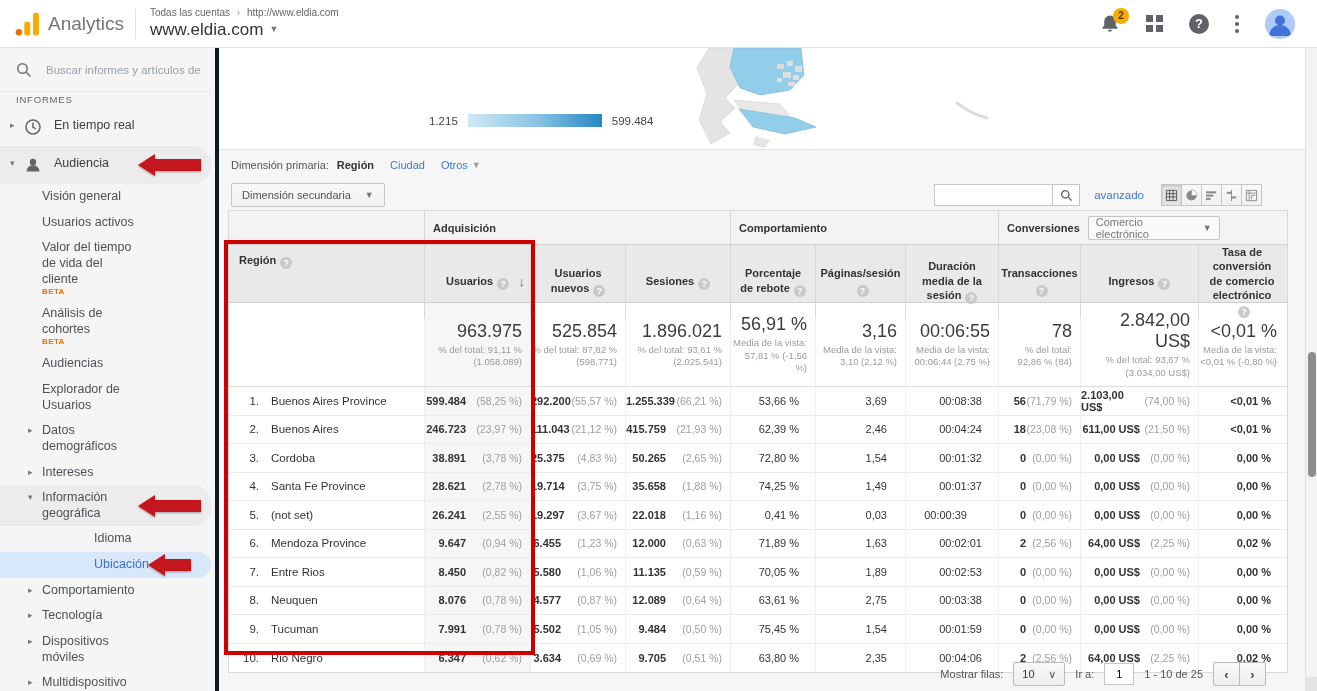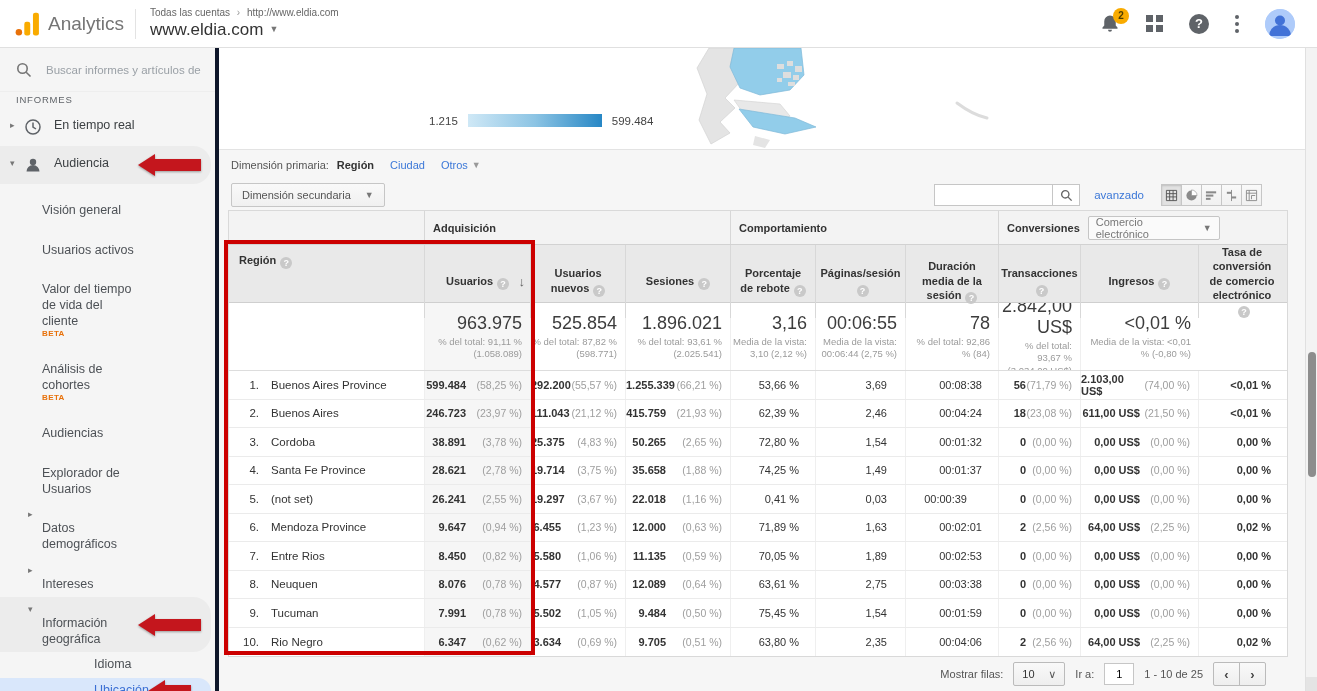--- a/index.html
+++ b/index.html
@@ -28,21 +28,21 @@
   .avatar { width:30px; height:30px; border-radius:50%; background:#aecbfa; overflow:hidden; }
 
   
   .sb { position:absolute; left:0; top:48px; width:219px; height:643px; background:#f5f5f5; border-right:4px solid #0f172a; overflow:hidden; z-index:20; }
   .sb-search { display:flex; align-items:center; height:44px; padding-left:16px; border-bottom:1px solid #eee; background:#f5f5f5; }
   .sb-search svg { width:16px; height:16px; margin-right:14px; flex:0 0 auto; }
   .sb-search input { border:none; outline:none; background:transparent; font-size:11.5px; color:#555; width:160px; font-family:"Liberation Sans",sans-serif; }
   .sb-search input::placeholder { color:#9aa0a6; }
   .sb-sec { font-size:9.5px; color:#5f6368; letter-spacing:.8px; padding:2px 0 4px 16px; height:16px; overflow:hidden; }
   .sb-item { position:relative; display:flex; align-items:flex-start; padding:10px 6px 10px 10px; cursor:pointer; }
-  .sb-item.lvl1 { padding:5px 6px 5px 42px;flex-direction:column; }
+  .sb-item.lvl1 { padding:5px 6px 5px 42px; }
   .sb-item.lvl2 { padding:5px 6px 5px 58px;gap:36px; }
   .sb-item.pill { background:#ececec; border-radius:0 18px 18px 0; margin-right:4px; }
   .sb-item.selected { background:#d9e7fb; border-radius:0 18px 18px 0; margin-right:4px; }
   .sb-item.selected .sb-label { color:#3b6fd4; }
   .exp { width:14px; font-size:9px; color:#777; flex:0 0 14px; padding-top:2px; }
   .lvl1 .exp, .lvl2 .exp { margin-left:-14px; }
   .sb-ic { width:18px; height:18px; margin-right:12px; flex:0 0 18px; }
   .sb-ic svg { width:18px; height:18px; }
   .sb-label { font-size:12.5px; color:#4d5156; line-height:1.25; max-width:100px; }
   .lvl0 .sb-label { max-width:130px; color:#3c4043; }
@@ -86,21 +86,21 @@
   .gcell { display:flex; align-items:center; padding-left:8px; font-size:11px; font-weight:bold; color:#333; border-right:1px solid #d7d7d7; }
   .gcell:last-child { border-right:none; }
   .ecom-dd { display:inline-flex; align-items:center; justify-content:space-between; width:132px; height:24px; margin-left:8px; padding:0 7px; border:1px solid #c5c5c5; border-radius:2px; background:#fafafa; font-size:11px; font-weight:normal; color:#777; cursor:pointer; }
   .hrow { display:grid; grid-template-columns:196px 106px 95px 105px 85px 90px 93px 82px 118px 86px; height:58px; background:#e9e9e9; border-bottom:1px solid #cfcfcf; }
   .hc { display:flex; align-items:center; justify-content:center; text-align:center; font-size:11px; font-weight:bold; color:#333; line-height:1.3; padding:0 6px; border-right:1px solid #d8d8d8; position:relative; }
   .hc:last-child { border-right:none; }
   .hc.region-h { align-items:flex-start; justify-content:flex-start; text-align:left; padding:8px 0 0 10px; }
   .q { display:inline-block; width:12px; height:12px; border-radius:50%; background:#c9c9c9; color:#fff; font-size:9px; font-weight:bold; line-height:12px; text-align:center; margin-left:4px; vertical-align:-2px; }
   .sort-ic { position:absolute; right:5px; top:50%; transform:translateY(-50%); color:#616161; font-size:13px; font-weight:normal; }
   .trow { display:grid; grid-template-columns:196px 106px 95px 105px 85px 90px 93px 82px 118px 86px; }
-  .trow.totals { height:68px; border-bottom:1px solid #ddd; background:#fff; }
+  .trow.totals { height:84px; border-bottom:1px solid #ddd; background:#fff; }
   .trow.data { height:28.5px; border-bottom:1px solid #ebebeb; background:#fff; }
   .trow.data:last-child { border-bottom:none; }
   .td { display:flex; align-items:center; justify-content:flex-end; padding-right:8px; font-size:11px; color:#333; border-right:1px solid #efefef; overflow:hidden; }
   .td:last-child { border-right:none; }
   .td.sorted { background:#f6f6f6; }
   .td.region { justify-content:flex-start; padding-left:10px; gap:12px; font-size:11.5px; }
   .rank { width:20px; text-align:right; color:#333; flex:0 0 20px; }
   .td b { font-weight:bold; color:#333; }
   .td i { font-style:normal; font-size:10.5px; color:#9e9e9e; display:inline-block; width:56px; text-align:right; }
   .tcell { display:flex; flex-direction:column; align-items:flex-end; justify-content:center; text-align:right; padding-right:8px; border-right:1px solid #efefef; overflow:hidden; }
@@ -459,20 +459,24 @@
           </div>
         <div class="tcell">
             <span class="tv">525.854</span>
             <span class="ts">% del total: 87,82 % (598.771)</span>
           </div>
         <div class="tcell">
             <span class="tv">1.896.021</span>
             <span class="ts">% del total: 93,61 % (2.025.541)</span>
           </div>
         <div class="tcell">
+            <span class="tv">56,91 %</span>
+            <span class="ts">Media de la vista: 57,81 % (-1,56 %)</span>
+          </div>
+        <div class="tcell">
             <span class="tv">3,16</span>
             <span class="ts">Media de la vista: 3,10 (2,12 %)</span>
           </div>
         <div class="tcell">
             <span class="tv">00:06:55</span>
             <span class="ts">Media de la vista: 00:06:44 (2,75 %)</span>
           </div>
         <div class="tcell">
             <span class="tv">78</span>
             <span class="ts">% del total: 92,86 % (84)</span>

